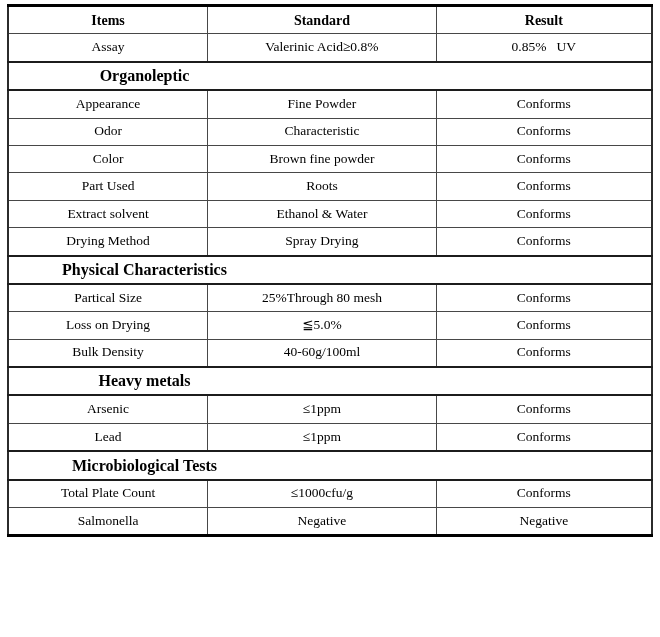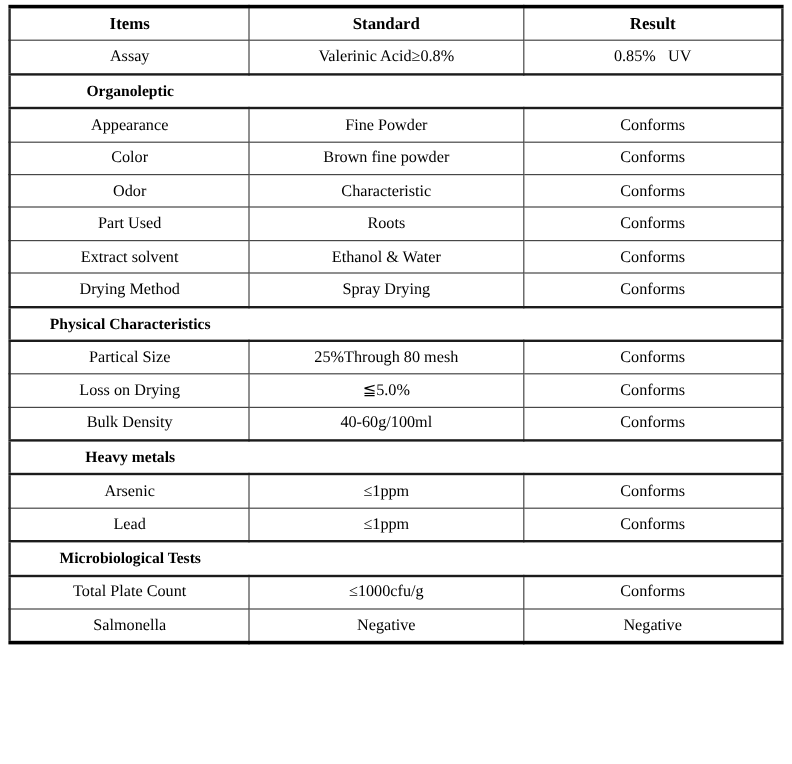--- a/index.html
+++ b/index.html
@@ -51,21 +51,22 @@
     border-left: none;
     border-right: none;
     text-align: left;
     padding: 0;
   }
   .section-label {
     display: block;
     width: 31%;
     text-align: center;
     font-weight: bold;
-    font-size: 13px;
+    font-size: 16px;
+    padding-left: 36px;
   }
 </style>
 </head>
 <body>
 
 <div class="page">
   <table class="spec">
     <colgroup>
       <col class="c1">
         <col class="c2">
@@ -88,27 +89,27 @@
         <td colspan="3">
             <span class="section-label">Organoleptic</span>
           </td>
       </tr>
       <tr>
         <td>Appearance</td>
         <td>Fine Powder</td>
         <td>Conforms</td>
       </tr>
       <tr>
-        <td>Color</td>
-        <td>Brown fine powder</td>
+        <td>Odor</td>
+        <td>Characteristic</td>
         <td>Conforms</td>
       </tr>
       <tr>
-        <td>Odor</td>
-        <td>Characteristic</td>
+        <td>Color</td>
+        <td>Brown fine powder</td>
         <td>Conforms</td>
       </tr>
       <tr>
         <td>Part Used</td>
         <td>Roots</td>
         <td>Conforms</td>
       </tr>
       <tr>
         <td>Extract solvent</td>
         <td>Ethanol &amp; Water</td>

